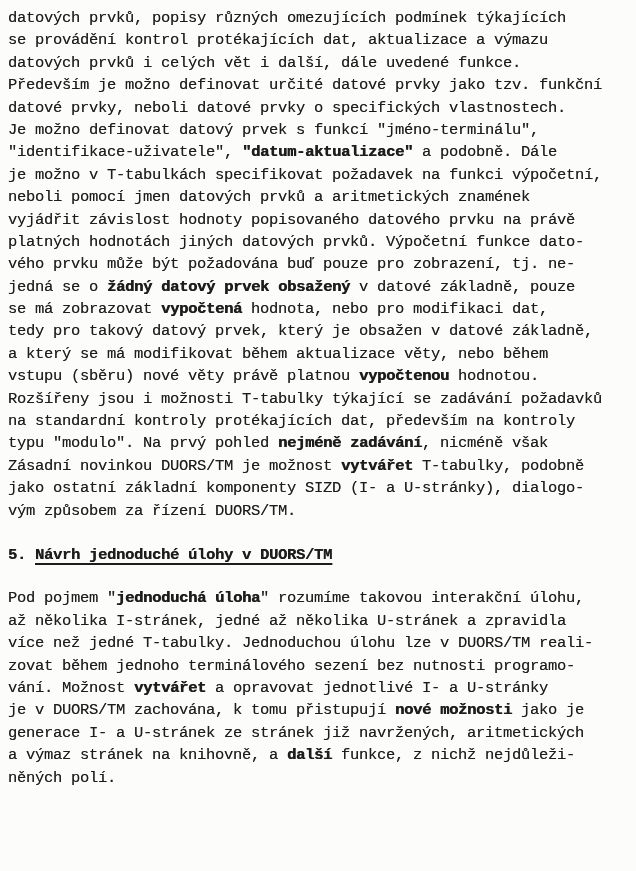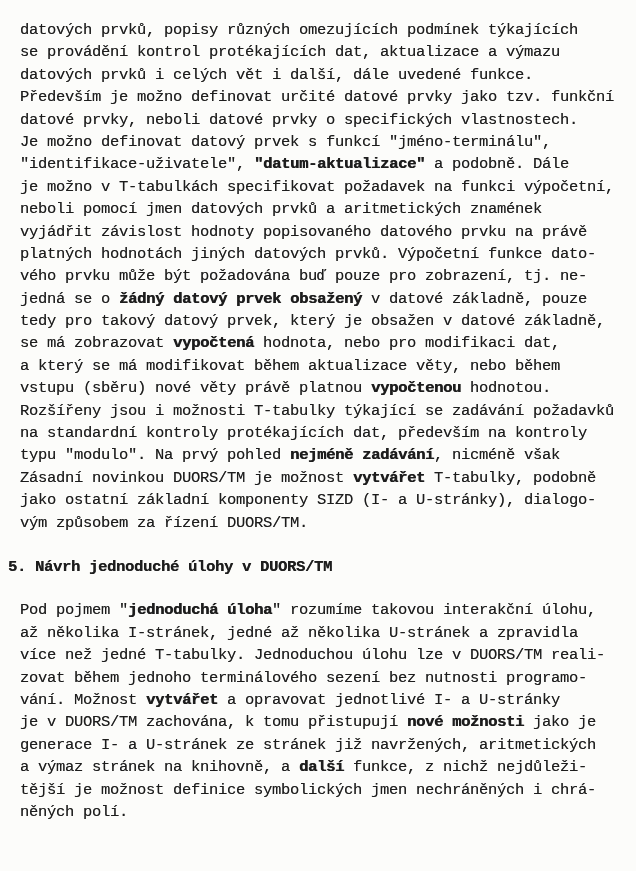--- a/index.html
+++ b/index.html
@@ -13,32 +13,33 @@
     height: 871px;
     background: var(--paper, #fcfcfa);
     overflow: hidden;
     font-family: "Liberation Mono", "DejaVu Sans Mono", monospace;
     font-size: 15.5px;
     color: var(--ink, #1d1d1d);
     box-sizing: border-box;
     padding: 7px 4px 0 8px;
     letter-spacing: -0.3px;
   }
-  .para { margin: 12px; }
+  .para { margin: 0; }
   .line {
     height: 22.4px;
     line-height: 22.4px;
     white-space: pre;
     text-shadow: 0 0 0.5px rgba(10,10,10,0.55);
   }
   .b {
     font-weight: 700;
     text-shadow: 0.4px 0 0 rgba(0,0,0,0.85);
   }
   .u {
+    text-decoration: underline;
     text-underline-offset: 4px;
     text-decoration-thickness: 1.5px;
     margin-top: 32px;
   }
   .heading {
     margin: 22px 0 21px 0;
     font-size: 15.5px;
     font-weight: 700;
     height: 22.4px;
     line-height: 22.4px;
@@ -57,37 +58,36 @@
       <div class="line"><span>Především je možno definovat určité datové prvky jako tzv. funkční</span></div>
       <div class="line"><span>datové prvky, neboli datové prvky o specifických vlastnostech.</span></div>
       <div class="line"><span>Je možno definovat datový prvek s funkcí "jméno-terminálu",</span></div>
       <div class="line"><span>"identifikace-uživatele", </span><span class="b">"datum-aktualizace"</span><span> a podobně. Dále</span></div>
       <div class="line"><span>je možno v T-tabulkách specifikovat požadavek na funkci výpočetní,</span></div>
       <div class="line"><span>neboli pomocí jmen datových prvků a aritmetických znamének</span></div>
       <div class="line"><span>vyjádřit závislost hodnoty popisovaného datového prvku na právě</span></div>
       <div class="line"><span>platných hodnotách jiných datových prvků. Výpočetní funkce dato-</span></div>
       <div class="line"><span>vého prvku může být požadována buď pouze pro zobrazení, tj. ne-</span></div>
       <div class="line"><span>jedná se o </span><span class="b">žádný datový prvek obsažený</span><span> v datové základně, pouze</span></div>
+      <div class="line"><span>se má zobrazovat </span><span class="b">vypočtená</span><span> hodnota, nebo pro modifikaci dat,</span></div>
       <div class="line"><span>tedy pro takový datový prvek, který je obsažen v datové základně,</span></div>
-      <div class="line"><span>se má zobrazovat </span><span class="b">vypočtená</span><span> hodnota, nebo pro modifikaci dat,</span></div>
       <div class="line"><span>a který se má modifikovat během aktualizace věty, nebo během</span></div>
       <div class="line"><span>vstupu (sběru) nové věty právě platnou </span><span class="b">vypočtenou</span><span> hodnotou.</span></div>
       <div class="line"><span>Rozšířeny jsou i možnosti T-tabulky týkající se zadávání požadavků</span></div>
       <div class="line"><span>na standardní kontroly protékajících dat, především na kontroly</span></div>
       <div class="line"><span>typu "modulo". Na prvý pohled </span><span class="b">nejméně zadávání</span><span>, nicméně však</span></div>
       <div class="line"><span>Zásadní novinkou DUORS/TM je možnost </span><span class="b">vytvářet</span><span> T-tabulky, podobně</span></div>
       <div class="line"><span>jako ostatní základní komponenty SIZD (I- a U-stránky), dialogo-</span></div>
       <div class="line"><span>vým způsobem za řízení DUORS/TM.</span></div>
     </div>
   <div class="heading" id="heading"><span>5. </span><span class="u">Návrh jednoduché úlohy v DUORS/TM</span></div>
   <div class="para" id="para2">
       <div class="line"><span>Pod pojmem "</span><span class="b">jednoduchá úloha</span><span>" rozumíme takovou interakční úlohu,</span></div>
       <div class="line"><span>až několika I-stránek, jedné až několika U-stránek a zpravidla</span></div>
       <div class="line"><span>více než jedné T-tabulky. Jednoduchou úlohu lze v DUORS/TM reali-</span></div>
       <div class="line"><span>zovat během jednoho terminálového sezení bez nutnosti programo-</span></div>
       <div class="line"><span>vání. Možnost </span><span class="b">vytvářet</span><span> a opravovat jednotlivé I- a U-stránky</span></div>
       <div class="line"><span>je v DUORS/TM zachována, k tomu přistupují </span><span class="b">nové možnosti</span><span> jako je</span></div>
       <div class="line"><span>generace I- a U-stránek ze stránek již navržených, aritmetických</span></div>
       <div class="line"><span>a výmaz stránek na knihovně, a </span><span class="b">další</span><span> funkce, z nichž nejdůleži-</span></div>
-      <div class="line"><span>tější je možnost definice symbolických jmen nechráněných i chrá-</span></div>
       <div class="line"><span>něných polí.</span></div>
     </div>
 </div>
 
 </body></html>

